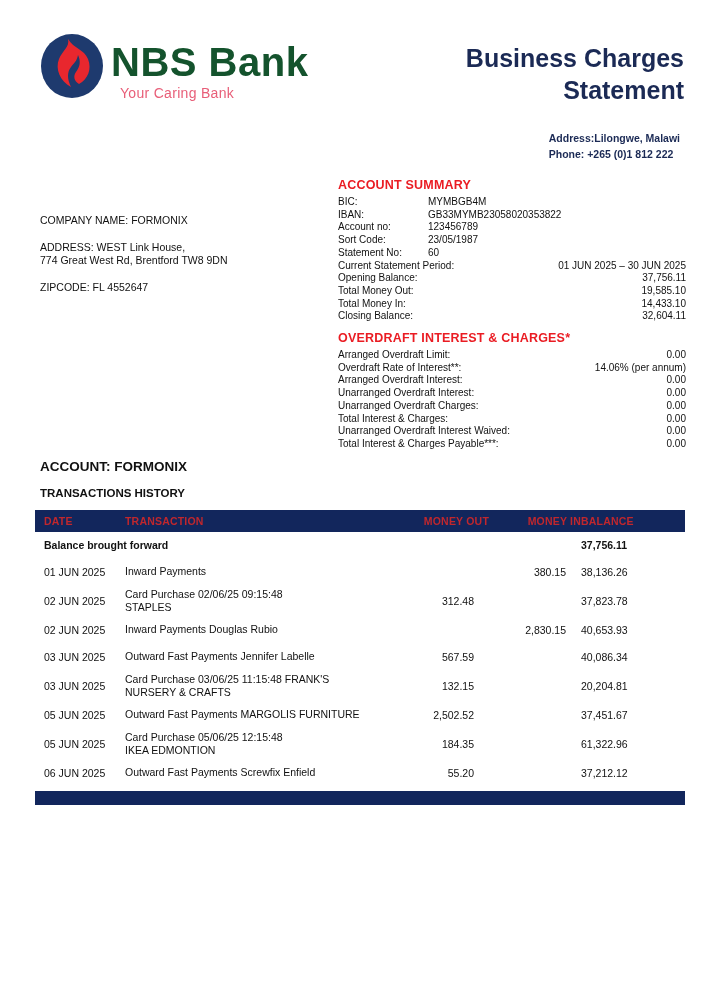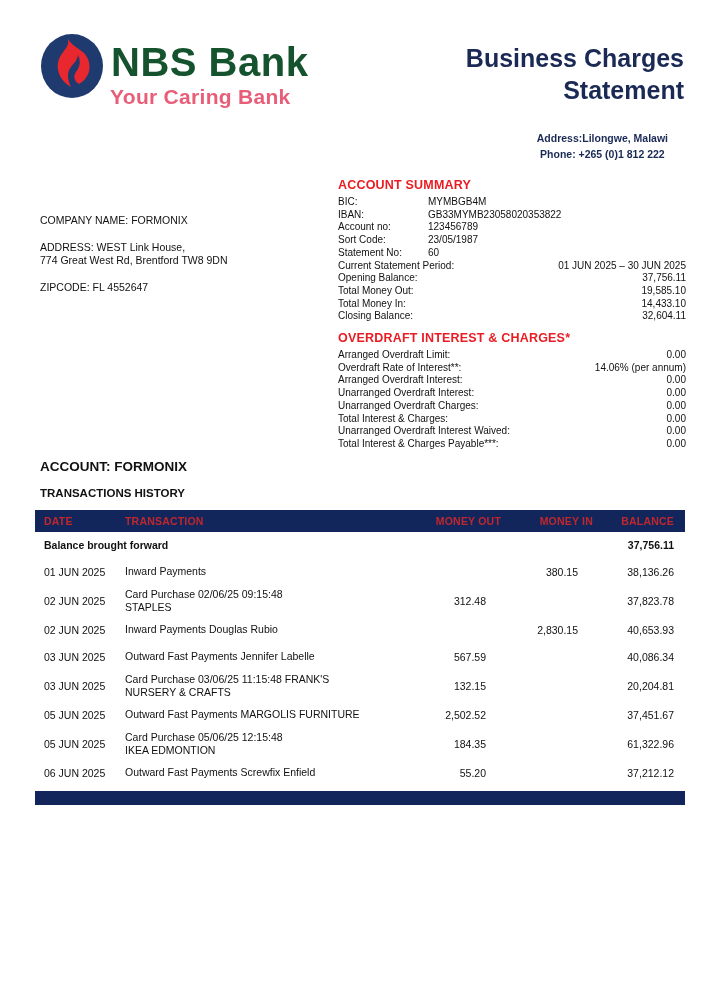--- a/index.html
+++ b/index.html
@@ -5,23 +5,23 @@
   * { margin:0; padding:0; box-sizing:border-box; }
   html,body { background:#e9e9e9; }
   .page {
     position:relative; width:720px; height:1000px; margin:0 auto;
     background:#ffffff; overflow:hidden;
     font-family:"Liberation Sans", sans-serif; color:#111;
   }
   
   .logo-wrap { position:absolute; left:40px; top:33px; width:64px; height:66px; }
   .brand-name { position:absolute; left:111px; top:40px; font-size:40px; font-weight:bold; color:#14532d; letter-spacing:0.5px; }
-  .brand-tagline { position:absolute; left:110px; top:85px; font-size:21px; font-weight:bold; color:#E85E78; letter-spacing:0.3px; }
+  .brand-tagline { position:absolute; left:120px; top:85px; font-size:14px; font-weight:normal; color:#E85E78; letter-spacing:0.3px; }
   .doc-title { position:absolute; right:36px; top:42px; text-align:right; font-size:25px; font-weight:bold; color:#1B2A55; line-height:1.28; }
-  .contact-block { position:absolute; right:52px; top:131px; text-align:center; font-size:10.5px; font-weight:bold; color:#1B2A55; line-height:1.5; }
+  .contact-block { position:absolute; right:40px; top:131px; text-align:left; font-size:10.5px; font-weight:bold; color:#1B2A55; line-height:1.5; }
   
   .company-block { position:absolute; left:40px; top:214px; font-size:10.5px; font-weight:normal; color:#111; line-height:13px; }
   .company-block .gap { height:14px; }
   
   .summary-block { position:absolute; left:338px; top:178px; width:348px; }
   .overdraft-block { position:absolute; left:338px; top:331px; width:348px; }
   .sec-heading { font-size:12.5px; font-weight:bold; color:#EA1C23; margin-bottom:4px; letter-spacing:0.2px; }
   .kv { display:flex; font-size:10px; line-height:12.7px; color:#111; }
   .kv .lbl { flex:0 0 auto; }
   .kv.cols .lbl { width:90px; }
@@ -30,21 +30,21 @@
   
   .account-heading { position:absolute; left:40px; top:459px; font-size:13.5px; font-weight:bold; color:#111; }
   .tx-heading { position:absolute; left:40px; top:487px; font-size:11.5px; font-weight:bold; color:#111; }
   .tx-table { position:absolute; left:35px; top:510px; width:650px; }
   .thead { display:flex; align-items:center; background:#12265C; height:22px; font-size:10.5px; font-weight:bold; color:#C0272D; letter-spacing:0.2px; }
   .cell { flex:0 0 auto; }
   .c-date { width:90px; padding-left:9px; }
   .c-tx   { flex:1 1 auto; }
   .c-out  { width:110px; text-align:right; }
   .c-in   { width:92px;  text-align:right; }
-  .c-bal  { width:92px; text-align:right; padding-right:11px; }
+  .c-bal  { width:104px; padding-right:11px; }
   .trow { display:flex; align-items:center; min-height:27px; padding:3px 0; font-size:10.5px; color:#111; }
   .trow .c-out, .trow .c-in { padding-right:15px; }
   .bf-row { font-weight:bold; min-height:26px; }
   .tx-lines div { line-height:12.5px; }
   .tfoot-bar { height:14px; background:#12265C; margin-top:5px; }
   
   .watermark { position:absolute; right:22px; top:963px; display:flex; align-items:center; }
   .wm-dots { position:relative; width:24px; height:18px; margin-right:3px; }
   .wm-dots i { position:absolute; display:block; border-radius:1px; }
   .d-t { background:#49B8C8; } .d-p { background:#A97FD2; } .d-p2 { background:#8E55B8; }

